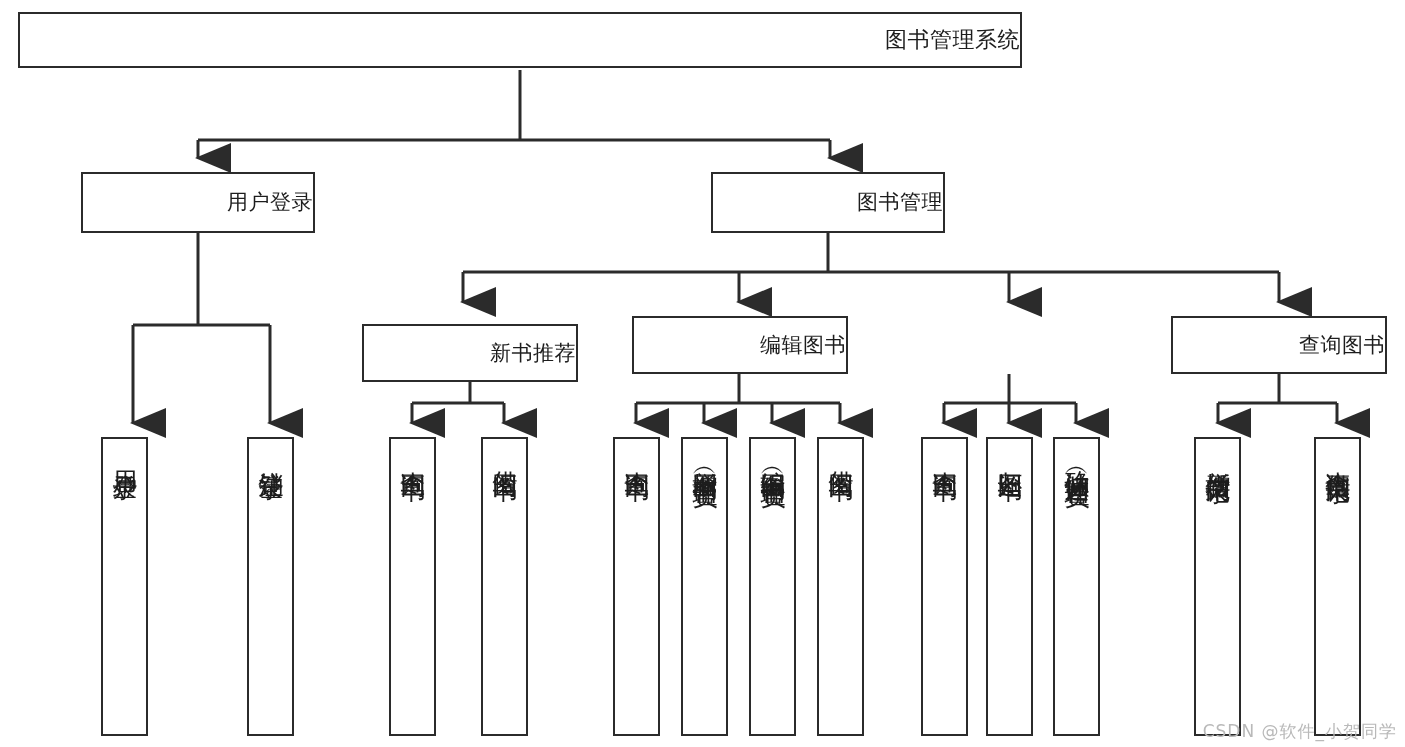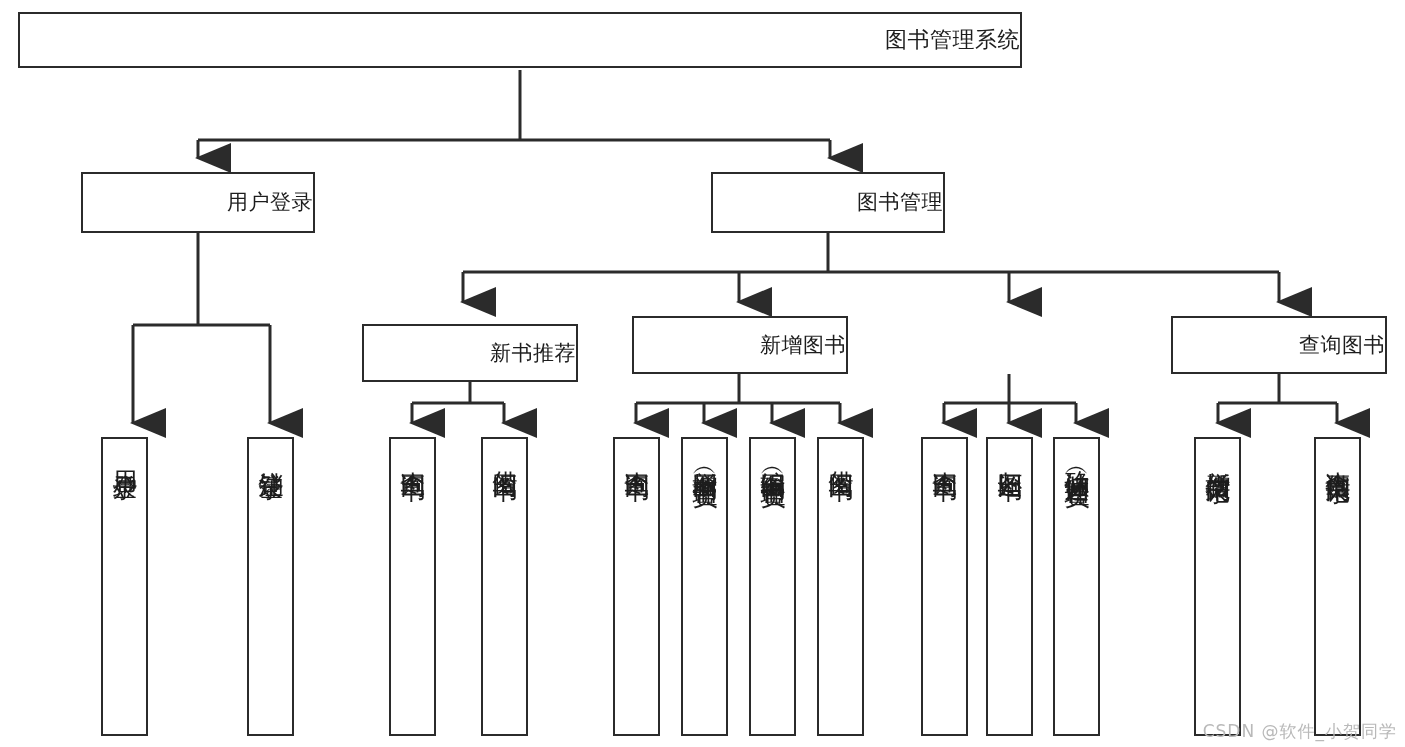--- a/index.html
+++ b/index.html
@@ -142,21 +142,21 @@
 
   <div class="node horiz" style="left:711px; top:172px; width:234px; height:61px;">
     <span class="label">图书管理</span>
   </div>
 
   <div class="node horiz" style="left:362px; top:316px; width:216px; height:58px;margin-top:8px;">
     <span class="label">新书推荐</span>
   </div>
 
   <div class="node horiz" style="left:632px; top:316px; width:216px; height:58px;">
-    <span class="label">新增图书</span>
+    <span class="label">编辑图书</span>
   </div>
 
 
   <div class="node horiz" style="left:1171px; top:316px; width:216px; height:58px;">
     <span class="label">查询图书</span>
   </div>
 
   <div class="node vert" style="left:101px; top:437px; width:47px; height:299px;">
     <span class="label">用户登录</span>
   </div>

